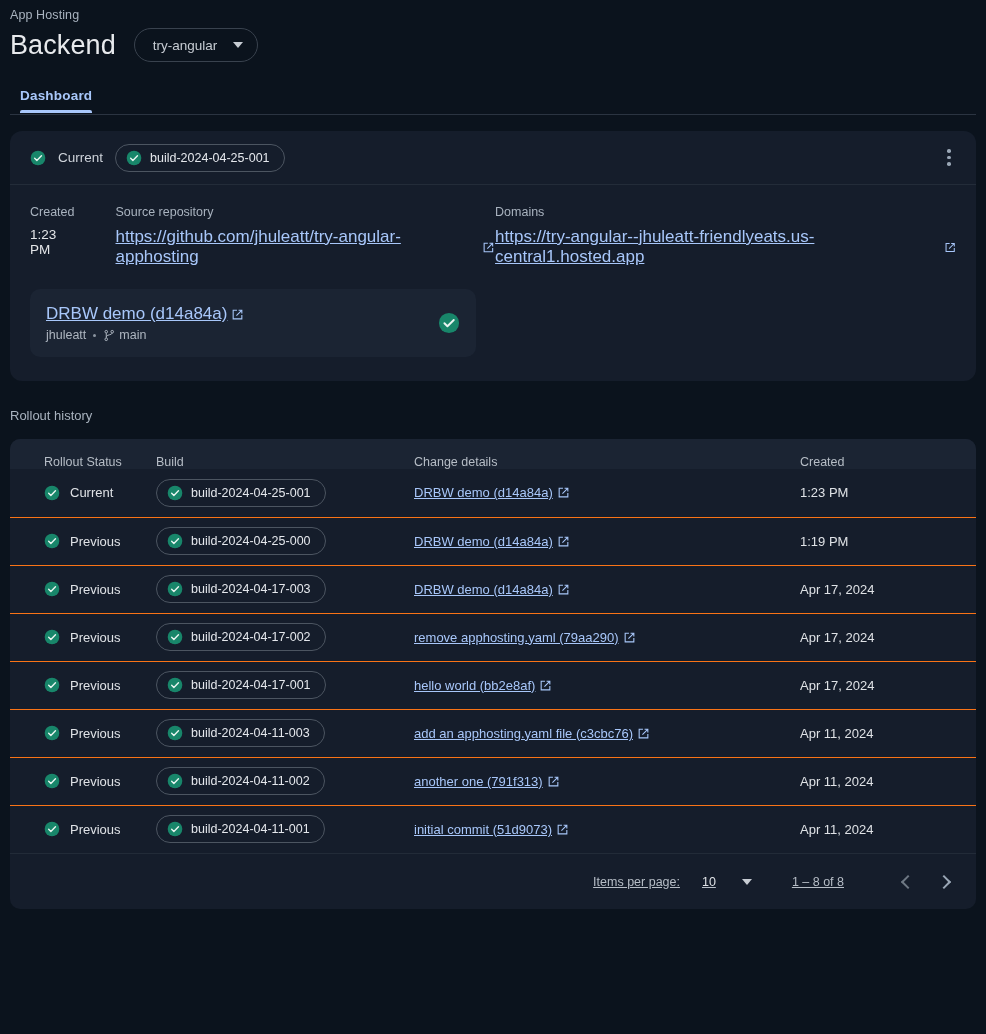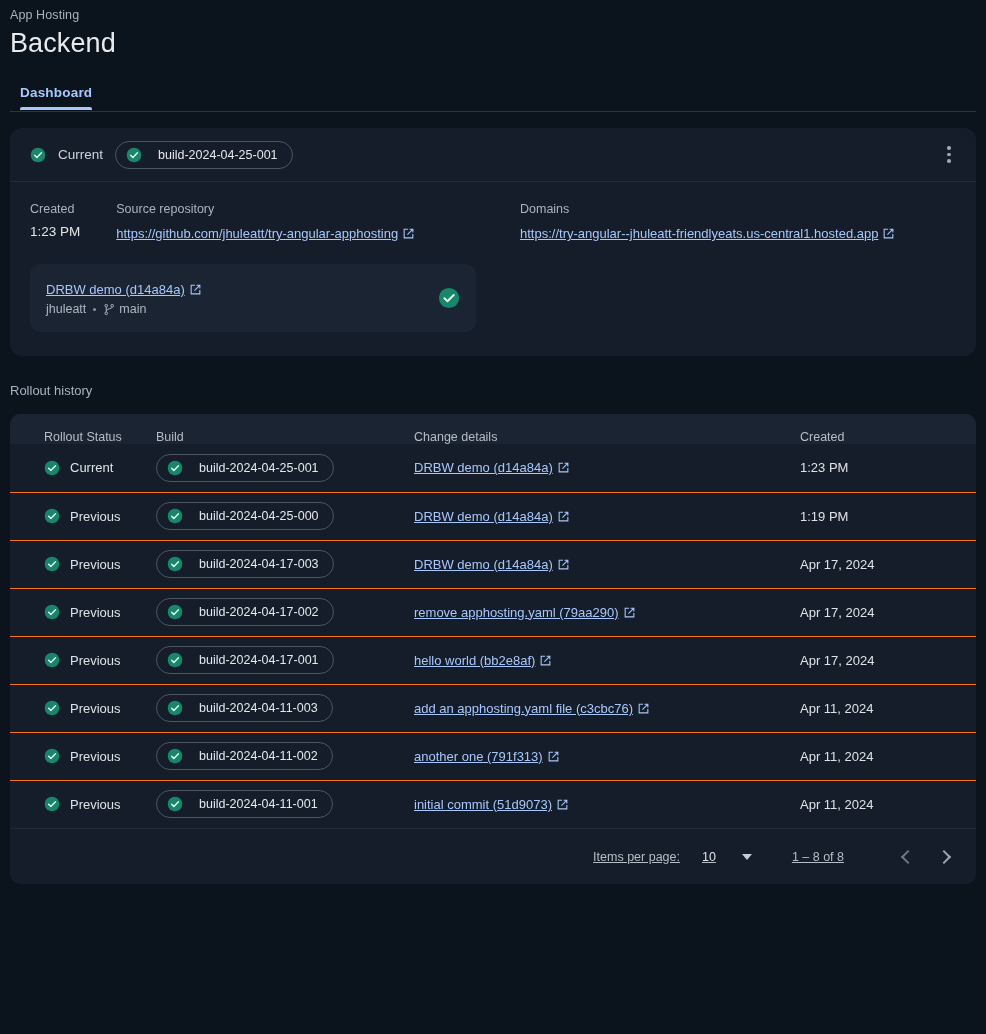--- a/index.html
+++ b/index.html
@@ -61,41 +61,41 @@
     margin: 16px 10px 0 10px; background: #151d2b; border-radius: 12px;
   }
   .card-top {
     display: flex; align-items: center; justify-content: space-between;
     padding: 16px 14px 16px 20px; height: 54px;
     border-bottom: 1px solid #232c39;
   }
   .status-group { display: flex; align-items: center; gap: 12px; }
   .status-text { font-size: 13.5px; color: #ced3da; }
   .build-chip {
-    display: inline-flex; align-items: center; gap: 16px;
+    display: inline-flex; align-items: center; gap: 8px;
     border: 1px solid #4c5561; border-radius: 999px;
     padding: 5px 14px 5px 10px; font-size: 12.5px; color: #e4e7ec;
     cursor: pointer; background: transparent;
   }
   .kebab {
     width: 26px; height: 34px; display: flex; flex-direction: column;
     align-items: center; justify-content: center; gap: 3px; cursor: pointer;
   }
   .kebab i { width: 3.5px; height: 3.5px; border-radius: 50%; background: #9aa7b6; display:block; }
 
   .check-circle { width: 16px; height: 16px; flex: 0 0 16px; display:block; }
   .check-circle.lg { width: 22px; height: 22px; flex: 0 0 22px; }
 
   .card-body { padding: 20px 20px 24px 20px; }
   .meta-row { display: flex; }
   .meta-left { display: flex; gap: 36px; width: 490px; }
   .meta-col .meta-label { font-size: 12.5px; color: #a9b3bf; margin-bottom: 8px; }
   .meta-col .meta-value { font-size: 13.5px; color: #e3e5e8; }
   .link {
-    color: #a8c7fa; text-decoration: underline; font-size: 13px;
+    color: #a8c7fa; text-decoration: underline; font-size: 17px;
     display: inline-flex; align-items: center; gap: 4px; cursor: pointer;
   }
   .link .ext { text-decoration: none; }
   .ext-icon { width: 13px; height: 13px; display: inline-block; vertical-align: -2px; }
 
   .commit-card {
     margin-top: 22px; background: #1b2433; border-radius: 10px;
     width: 446px; height: 68px; padding: 12px 16px;
     display: flex; align-items: center; justify-content: space-between;
   }
@@ -152,20 +152,24 @@
 </style>
 </head>
 <body>
 
 <div class="page">
 
   <div class="header">
     <div class="app-hosting">App Hosting</div>
     <div class="title-row">
       <div class="page-title">Backend</div>
+      <div class="project-chip">
+        <span>try-angular</span>
+        <span class="caret"></span>
+      </div>
     </div>
     <div class="tabs">
       <span class="tab">Dashboard</span>
     </div>
   </div>
 
 
   <div class="card">
     <div class="card-top">
       <div class="status-group">

